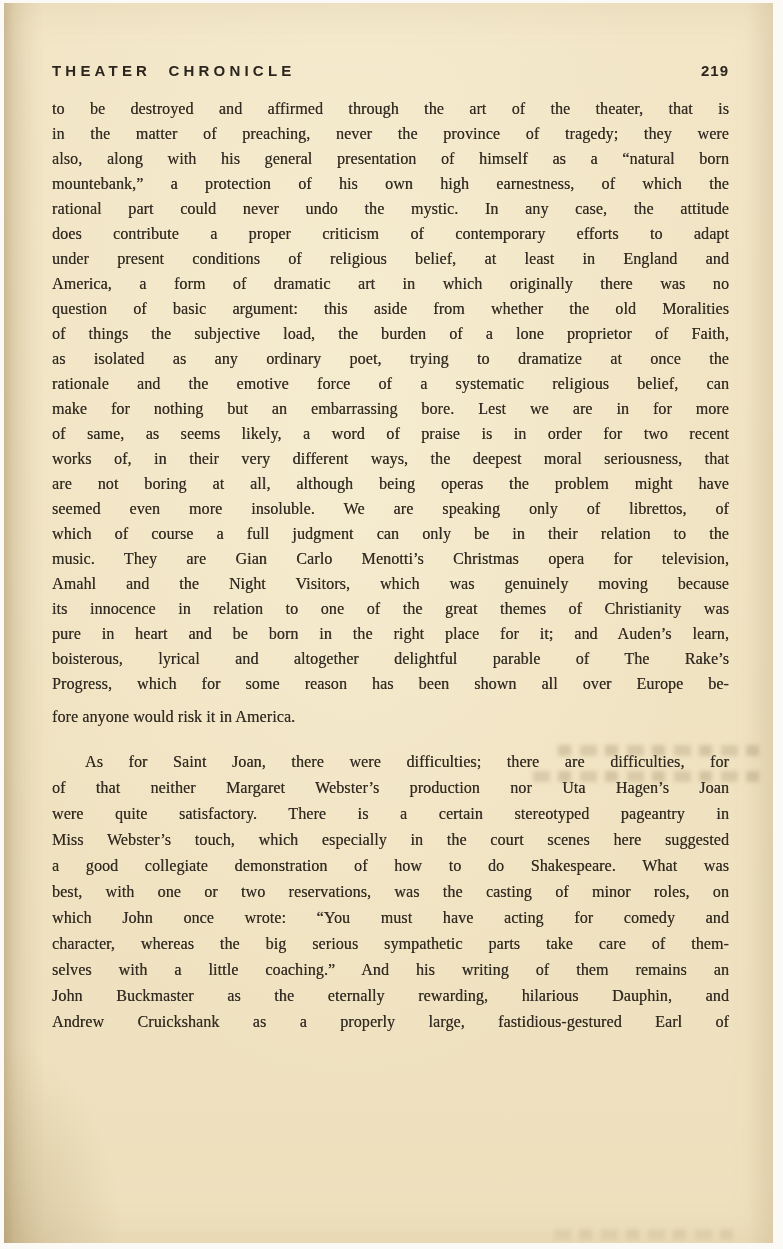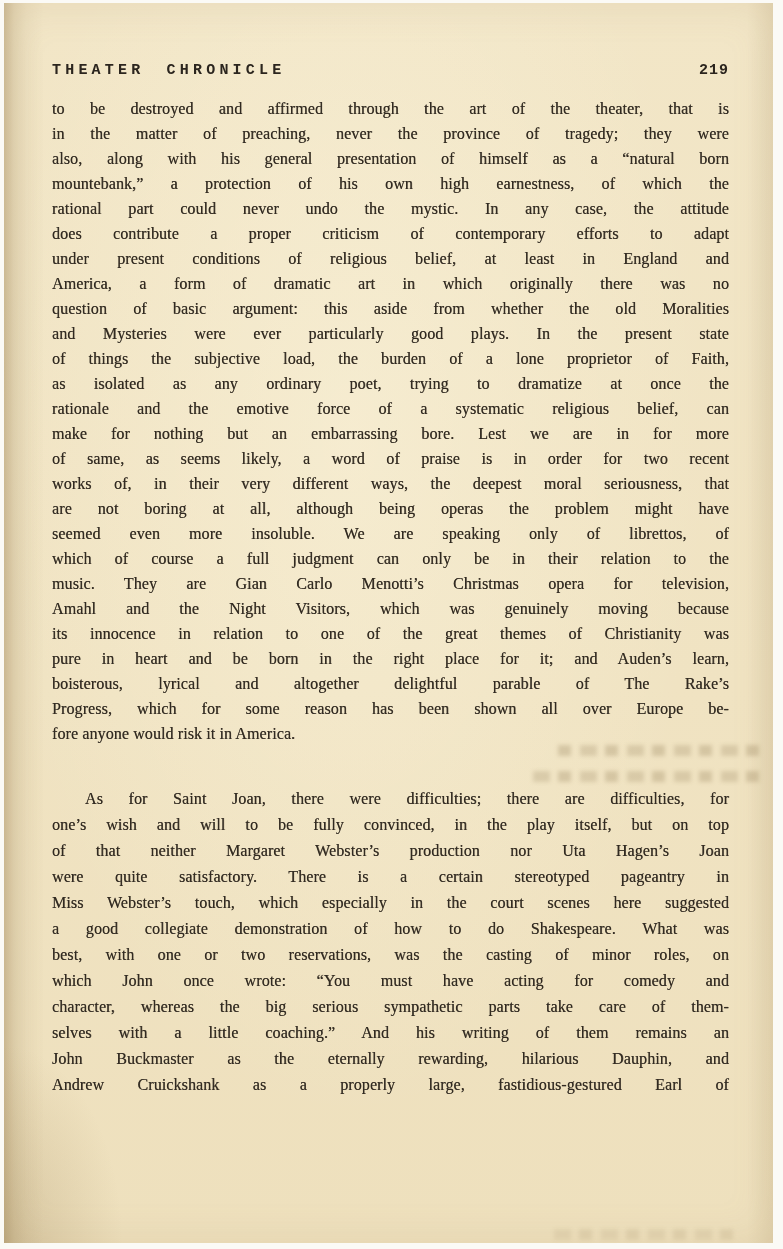--- a/index.html
+++ b/index.html
@@ -59,47 +59,47 @@
     position: absolute;
     left: 48px;
     right: 44px;
     top: 59px;
     color: #312a21;
   }
   .header {
     display: flex;
     justify-content: space-between;
     align-items: baseline;
-    font-family: Liberation Mono, monospace;
+    font-family: Liberation Sans, sans-serif;
     font-weight: 700;
     font-size: 15px;
     color: #2b251e;
   }
   .header .title {
     letter-spacing: 4.2px;
     word-spacing: 9px;
   }
   .header .pagenum {
     letter-spacing: 1px;
   }
   .body-text {
     margin-top: 17px;
     font-size: 16px;
     letter-spacing: 0.1px;
     text-shadow: 0.3px 0 0 rgba(49,42,33,0.65);
   }
   .para-1 .line { line-height: 25px; }
-  .para-2 { margin-top: 40px; }
+  .para-2 { margin-top: 20px; }
   .para-2 .line { line-height: 26px; }
   .line {
     text-align: justify;
     text-align-last: justify;
     white-space: normal;
   }
-  .line.short { text-align-last: left; }
+  .line.short { text-align-last: left; margin-top: 8px; }
   .line.indent { text-indent: 33px; }
   .it { }
   
   .bleed {
     position: absolute;
     height: 11px;
     filter: blur(2px);
     opacity: 0.5;
     transform: scaleX(-1);
     background: repeating-linear-gradient(90deg,
@@ -130,41 +130,39 @@
         <div class="para para-1">
           <div class="line"><span>to be destroyed and affirmed through the art of the theater, that is</span></div>
           <div class="line"><span>in the matter of preaching, never the province of tragedy; they were</span></div>
           <div class="line"><span>also, along with his general presentation of himself as a “natural born</span></div>
           <div class="line"><span>mountebank,” a protection of his own high earnestness, of which the</span></div>
           <div class="line"><span>rational part could never undo the mystic. In any case, the attitude</span></div>
           <div class="line"><span>does contribute a proper criticism of contemporary efforts to adapt</span></div>
           <div class="line"><span>under present conditions of religious belief, at least in England and</span></div>
           <div class="line"><span>America, a form of dramatic art in which originally there was no</span></div>
           <div class="line"><span>question of basic argument: this aside from whether the old Moralities</span></div>
-          <div class="line"><span>and Mysteries were ever particularly good plays. In the present state</span></div>
           <div class="line"><span>of things the subjective load, the burden of a lone proprietor of Faith,</span></div>
           <div class="line"><span>as isolated as any ordinary poet, trying to dramatize at once the</span></div>
           <div class="line"><span>rationale and the emotive force of a systematic religious belief, can</span></div>
           <div class="line"><span>make for nothing but an embarrassing bore. Lest we are in for more</span></div>
           <div class="line"><span>of same, as seems likely, a word of praise is in order for two recent</span></div>
           <div class="line"><span>works of, in their very different ways, the deepest moral seriousness, that</span></div>
           <div class="line"><span>are not boring at all, although being operas the problem might have</span></div>
           <div class="line"><span>seemed even more insoluble. We are speaking only of librettos, of</span></div>
           <div class="line"><span>which of course a full judgment can only be in their relation to the</span></div>
           <div class="line"><span>music. They are Gian Carlo Menotti’s Christmas opera for television,</span></div>
           <div class="line"><span class="it">Amahl and the Night Visitors,</span><span> which was genuinely moving because</span></div>
           <div class="line"><span>its innocence in relation to one of the great themes of Christianity was</span></div>
           <div class="line"><span>pure in heart and be born in the right place for it; and Auden’s learn,</span></div>
           <div class="line"><span>boisterous, lyrical and altogether delightful parable of </span><span class="it">The Rake’s</span></div>
           <div class="line"><span class="it">Progress,</span><span> which for some reason has been shown all over Europe be-</span></div>
           <div class="line short"><span>fore anyone would risk it in America.</span></div>
         </div>
         <div class="para para-2">
           <div class="line indent"><span>As for </span><span class="it">Saint Joan</span><span>, there were difficulties; there </span><span class="it">are</span><span> difficulties, for</span></div>
-          <div class="line"><span>one’s wish and will to be fully convinced, in the play itself, but on top</span></div>
           <div class="line"><span>of that neither Margaret Webster’s production nor Uta Hagen’s Joan</span></div>
           <div class="line"><span>were quite satisfactory. There is a certain stereotyped pageantry in</span></div>
           <div class="line"><span>Miss Webster’s touch, which especially in the court scenes here suggested</span></div>
           <div class="line"><span>a good collegiate demonstration of how to do Shakespeare. What was</span></div>
           <div class="line"><span>best, with one or two reservations, was the casting of minor roles, on</span></div>
           <div class="line"><span>which John once wrote: “You </span><span class="it">must</span><span> have acting for comedy and</span></div>
           <div class="line"><span>character, whereas the big serious sympathetic parts take care of them-</span></div>
           <div class="line"><span>selves with a little coaching.” And his writing of them remains an</span></div>
           <div class="line"><span>John Buckmaster as the eternally rewarding, hilarious Dauphin, and</span></div>
           <div class="line"><span>Andrew Cruickshank as a properly large, fastidious-gestured Earl of</span></div>

